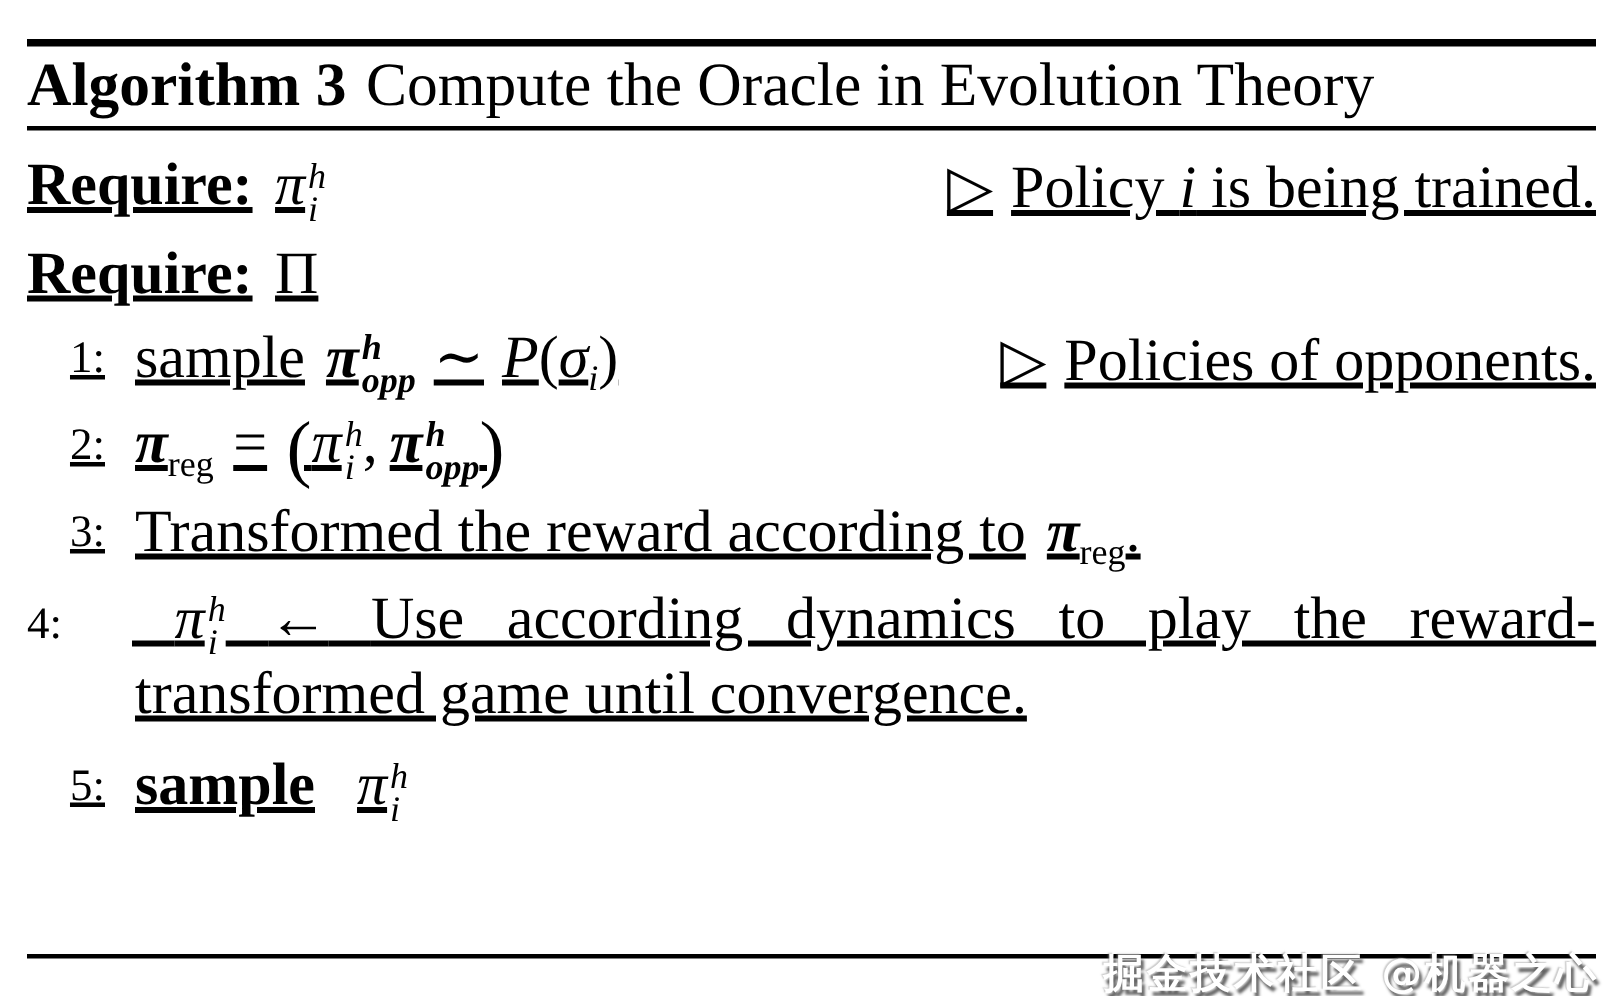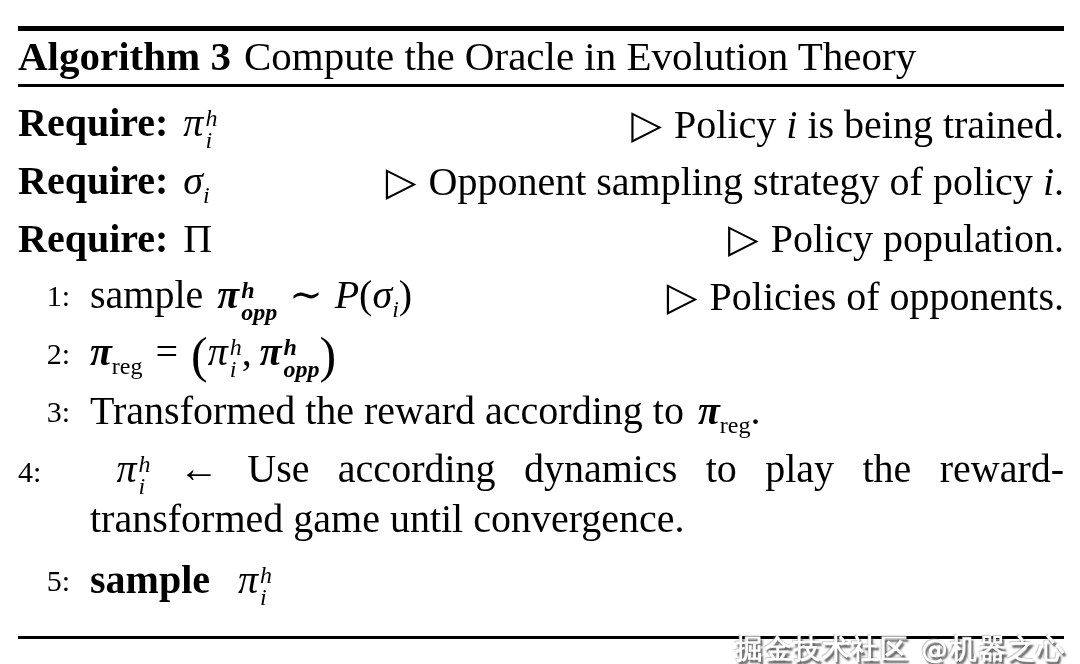--- a/index.html
+++ b/index.html
@@ -17,20 +17,21 @@
   .title{
     position:absolute;top:31px;left:18px;right:8px;
     font-size:41px;line-height:50px;white-space:nowrap;
   }
   .title .label{font-weight:700;}
   .title .rest{margin-left:13px;}
 
   .body-block{
     position:absolute;top:95px;left:18px;right:16px;
     font-size:40px;
+    text-decoration:underline;
   }
   .row{display:flex;align-items:center;}
   .r-req{height:57px;}
   .r-req:first-child{height:58px;}
   .r-step{height:58px;}
   .content{white-space:nowrap;}
   .kw{font-weight:700;}
   .num{flex:0 0 52px;text-align:right;margin-right:20px;font-size:30px;}
   .comment{margin-left:auto;white-space:nowrap;}
   .marker{margin-right:12px;}
@@ -88,28 +89,23 @@
 <div class="body-block">
 
   <div class="row r-req">
     <span class="content"><span class="kw">Require:</span><span class="m-gap pi">π</span><span class="ms">
           <span class="up">h</span>
           <span class="dn">i</span>
         </span></span>
     <span class="comment"><span class="marker">▷</span><span>Policy </span><span class="it">i</span><span> is being trained.</span></span>
   </div>
 
-  <div class="row r-req">
-    <span class="content"><span class="kw">Require:</span><span class="m-gap pi">σ</span><span class="sb it">i</span></span>
-    <span class="comment"><span class="marker">▷</span><span>Opponent sampling strategy of policy </span><span class="it">i</span><span>.</span></span>
-  </div>
 
   <div class="row r-req">
     <span class="content"><span class="kw">Require:</span><span class="m-gap">Π</span></span>
-    <span class="comment"><span class="marker">▷</span><span>Policy population.</span></span>
   </div>
 
   <div class="row r-step">
     <span class="num">1:</span>
     <span class="content"><span class="pre-gap">sample</span><span class="pi b">π</span><span class="ms b">
           <span class="up">h</span>
           <span class="dn">opp</span>
         </span><span class="rel">∼</span><span class="it">P</span><span>(</span><span class="it">σ</span><span class="sb it">i</span><span>)</span></span>
     <span class="comment"><span class="marker">▷</span><span>Policies of opponents.</span></span>
   </div>

